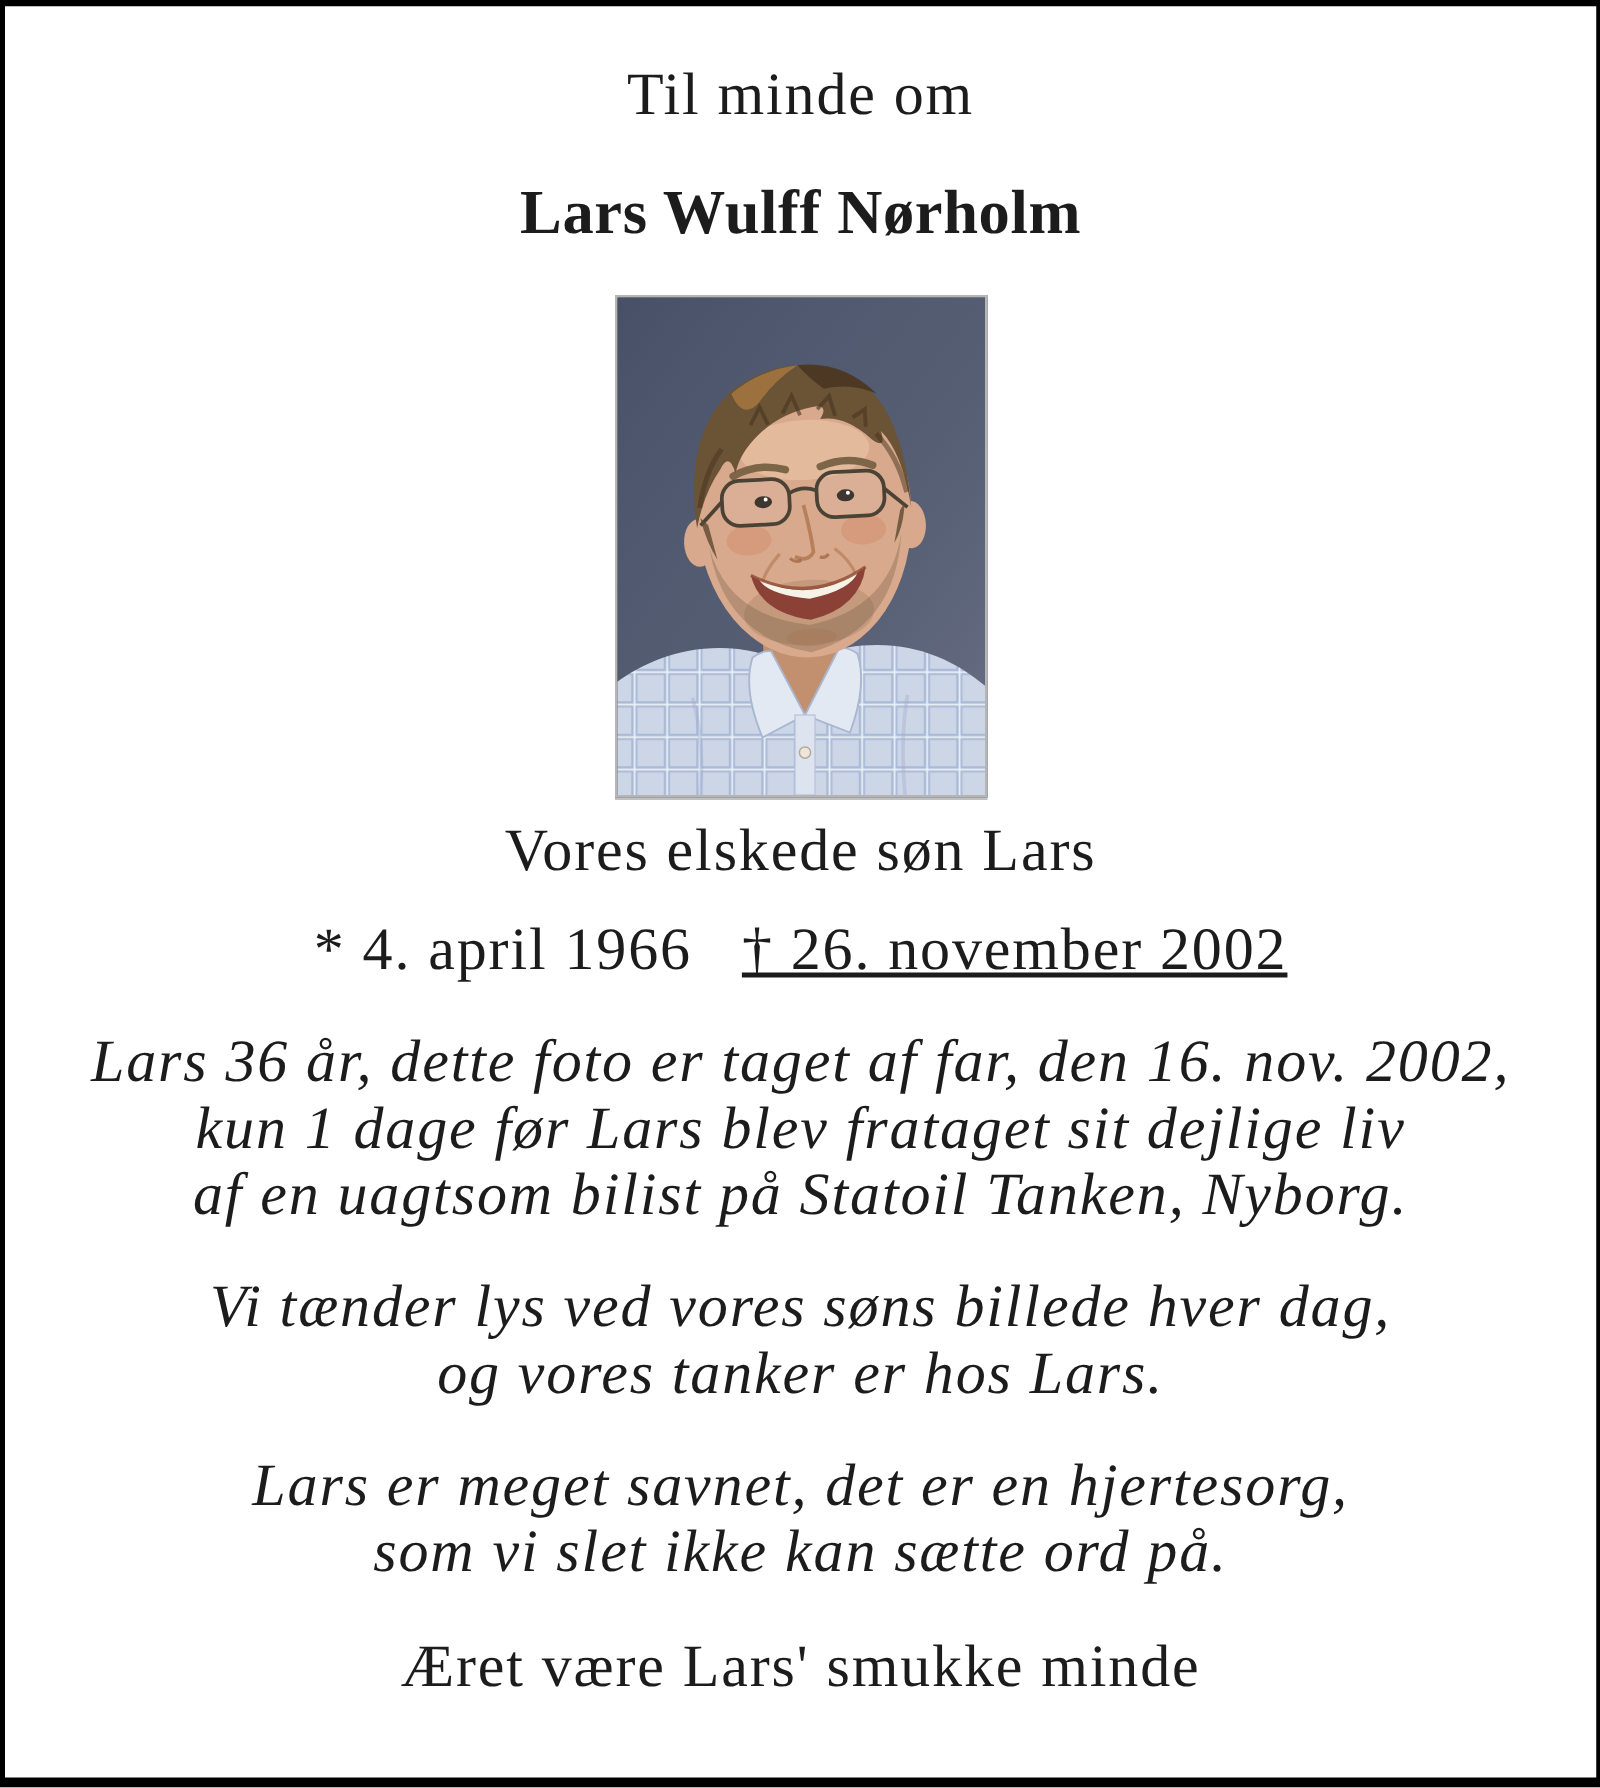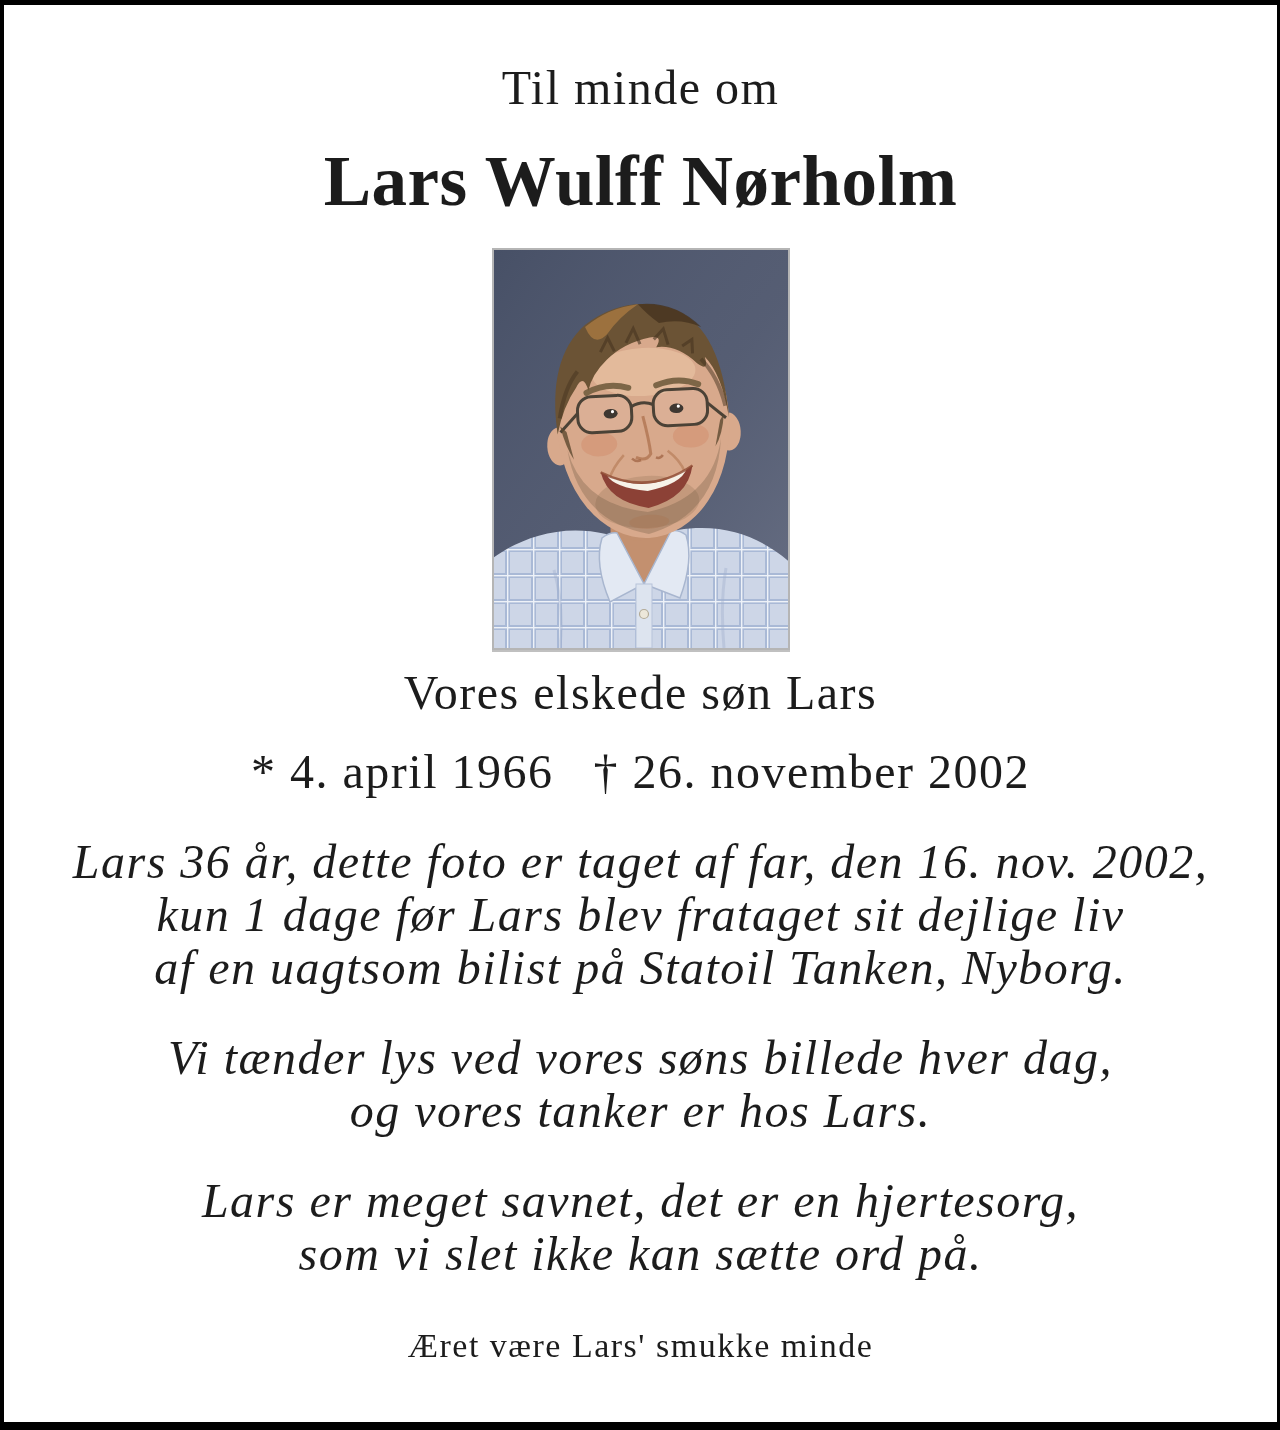--- a/index.html
+++ b/index.html
@@ -16,28 +16,28 @@
     background: #ffffff;
     border-style: solid;
     border-color: #000000;
     border-width: 5px 3px 8px 4px;
     font-family: "Liberation Serif", "DejaVu Serif", serif;
     color: #1c1c1c;
     text-align: center;
     overflow: hidden;
   }
   .pretitle {
-    margin-top: 56px;
+    margin-top: 44px;
     font-size: 48px;
     line-height: 53px;
     letter-spacing: 1.5px;
   }
   .name {
     margin-top: 28px;
-    font-size: 71px;
+    font-size: 50px;
     font-weight: bold;
     line-height: 78px;
     letter-spacing: 0.5px;
   }
   .photo-frame {
     width: 294px;
     height: 398px;
     margin: 28px auto 0;
     border: 2px solid #b5b5b5;
     box-shadow: 0 2px 0 rgba(140,140,140,0.55);
@@ -50,31 +50,31 @@
     line-height: 53px;
     letter-spacing: 1.5px;
   }
   .dates {
     margin-top: 26px;
     font-size: 48px;
     line-height: 53px;
     letter-spacing: 1.5px;
   }
   .dates .birth { }
-  .dates .death { margin-left: 40px; }
+  .dates .death { margin-left: 40px; text-decoration: underline; }
   .para {
     margin-top: 37px;
     font-size: 48px;
     line-height: 53px;
     letter-spacing: 1.5px;
   }
   .para .line { height: 53px; font-style: italic; }
   .closing {
     margin-top: 39px;
-    font-size: 34px;
+    font-size: 48px;
     line-height: 53px;
     letter-spacing: 1.5px;
   }
 </style>
 </head>
 <body>
 
 <div class="card">
 
   <div class="pretitle">Til minde om</div>

